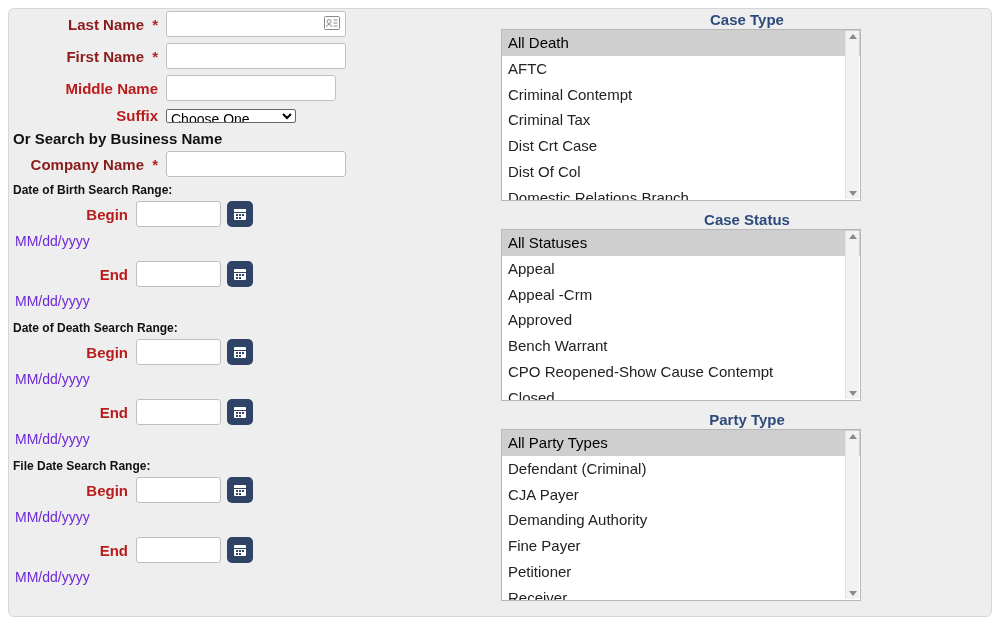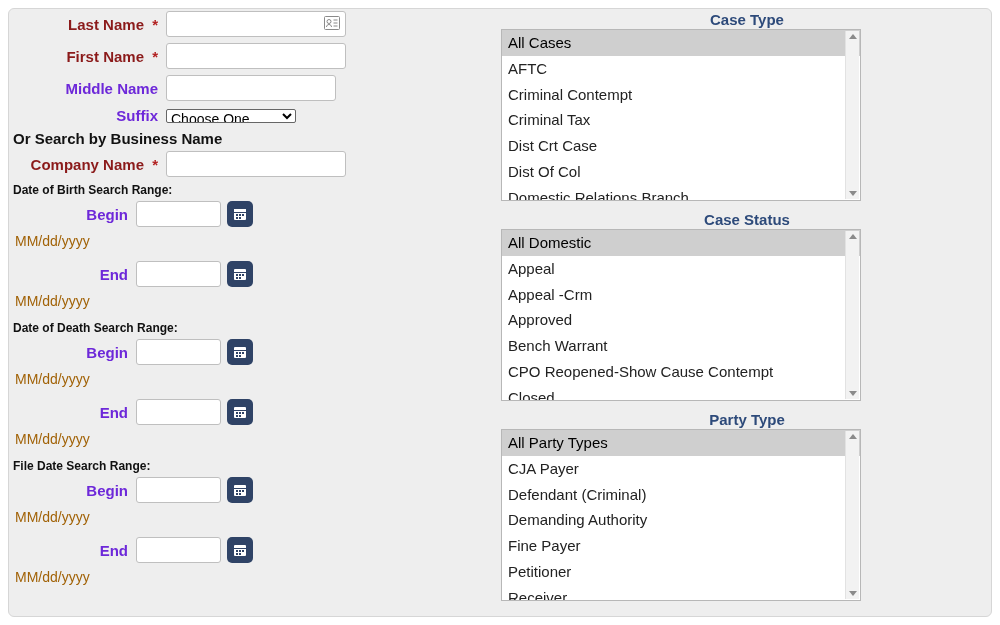--- a/index.html
+++ b/index.html
@@ -28,21 +28,21 @@
   .right { width: 470px; }
   .form-row {
     display: flex;
     align-items: center;
     margin-bottom: 6px;
   }
   .form-label {
     width: 155px;
     text-align: right;
     padding-right: 8px;
-    color: #6d28d9;
+    color: #b91c1c;
     font-weight: bold;
     font-size: 15px;
   }
   .form-label.req { color: #8b1a1a; }
   .asterisk { color: #b22222; padding-left: 4px; }
   input[type="text"].field {
     height: 26px;
     border: 1px solid #bfbfbf;
     border-radius: 3px;
     background: #fff;
@@ -66,21 +66,21 @@
     color: #111;
     margin: 6px 0 4px 2px;
   }
   .section-head {
     font-weight: bold;
     color: #111;
     font-size: 12px;
     margin: 6px 0 4px 2px;
   }
   .hint {
-    color: #a16207;
+    color: #6d28d9;
     font-size: 14px;
     margin: 0 0 12px 4px;
   }
   .cal-btn {
     width: 26px;
     height: 26px;
     margin-left: 6px;
     border-radius: 5px;
     background: #2f4366;
     display: inline-flex;
@@ -306,57 +306,57 @@
       </div>
       <div class="hint">MM/dd/yyyy</div>
 
     </div>
 
     <div class="right">
 
       <div class="listbox-wrap">
         <div class="listbox-title">Case Type</div>
         <div class="listbox">
-          <div class="opt selected">All Cases</div>
+          <div class="opt selected">All Death</div>
             <div class="opt">AFTC</div>
             <div class="opt">Criminal Contempt</div>
             <div class="opt">Criminal Tax</div>
             <div class="opt">Dist Crt Case</div>
             <div class="opt">Dist Of Col</div>
             <div class="opt">Domestic Relations Branch</div>
             <div class="faux-scroll">
               <span class="up"></span>
               <span class="down"></span>
             </div>
         </div>
       </div>
 
       <div class="listbox-wrap">
         <div class="listbox-title">Case Status</div>
         <div class="listbox">
-          <div class="opt selected">All Domestic</div>
+          <div class="opt selected">All Statuses</div>
             <div class="opt">Appeal</div>
             <div class="opt">Appeal -Crm</div>
             <div class="opt">Approved</div>
             <div class="opt">Bench Warrant</div>
             <div class="opt">CPO Reopened-Show Cause Contempt</div>
             <div class="opt">Closed</div>
             <div class="faux-scroll">
               <span class="up"></span>
               <span class="down"></span>
             </div>
         </div>
       </div>
 
       <div class="listbox-wrap">
         <div class="listbox-title">Party Type</div>
         <div class="listbox">
           <div class="opt selected">All Party Types</div>
+            <div class="opt">Defendant (Criminal)</div>
             <div class="opt">CJA Payer</div>
-            <div class="opt">Defendant (Criminal)</div>
             <div class="opt">Demanding Authority</div>
             <div class="opt">Fine Payer</div>
             <div class="opt">Petitioner</div>
             <div class="opt">Receiver</div>
             <div class="faux-scroll">
               <span class="up"></span>
               <span class="down"></span>
             </div>
         </div>
       </div>

